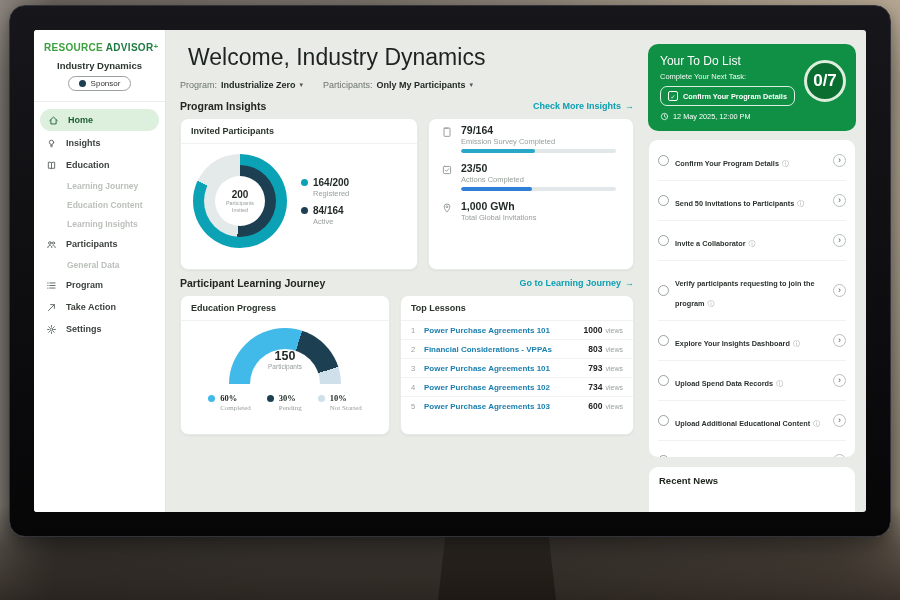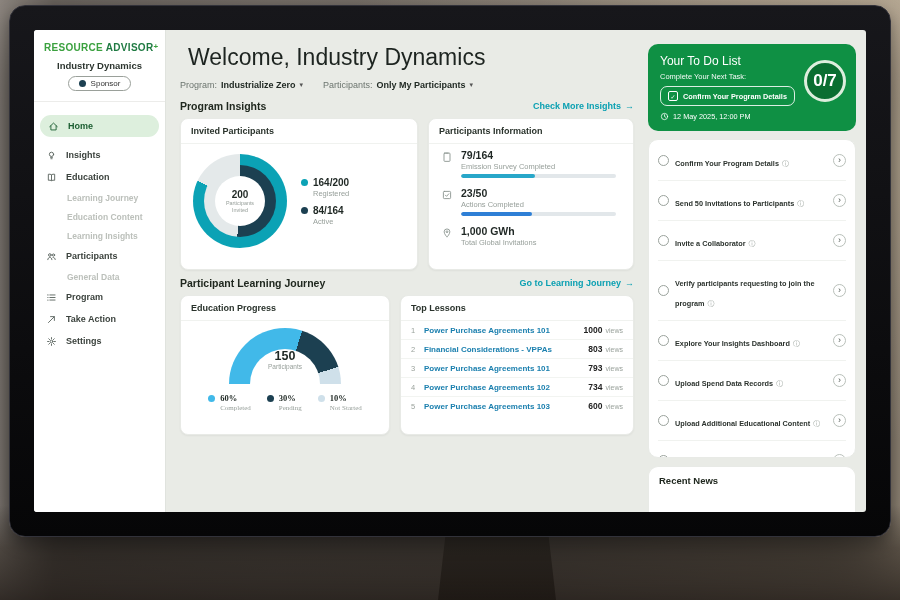--- a/index.html
+++ b/index.html
@@ -32,21 +32,21 @@
   .logo{font-size:10px;font-weight:bold;letter-spacing:.3px;padding:2px 10px 7px;white-space:nowrap;}
   .logo .p1{color:#3ba13f;} .logo .p2{color:#1f7a42;} .logo .plus{color:#3ba13f;font-size:8px;vertical-align:top;}
   .org{font-size:9.5px;font-weight:bold;color:#2c352f;text-align:center;}
   .sponsor{margin:5px auto 8px;display:flex;align-items:center;gap:5px;border:1px solid #9aa09a;
     border-radius:10px;padding:2px 10px;font-size:8px;color:#333;width:fit-content;}
   .sponsor-dot{width:7px;height:7px;border-radius:50%;background:#1c4051;}
   .side-divider{border-top:1px solid #ececea;margin:2px 0 6px;}
   .nav-item{display:flex;align-items:center;gap:8px;padding:5.5px 12px;font-size:9px;font-weight:bold;
     color:#3b423d;}
   .nav-item .nav-ico{width:12px;display:flex;color:#55605a;}
-  .nav-item.active{background:#ddefdd;border-radius:15px;margin:7px 6px;padding:5.5px 8px;color:#1b5e31;}
+  .nav-item.active{background:#ddefdd;border-radius:15px;margin:1px 6px;padding:5.5px 8px;color:#1b5e31;}
   .nav-item.active .nav-ico{color:#1b5e31;}
   .nav-item.sub{padding:4.5px 12px 4.5px 33px;color:#bcc0bb;font-size:8.5px;font-weight:600;}
 
   
   .main{flex:1;min-width:0;padding:8px 14px 0;box-sizing:border-box;}
   .welcome{font-size:23px;font-weight:normal;color:#1d2420;margin:6px 8px 9px;}
   .filters{display:flex;gap:20px;align-items:center;font-size:9px;color:#6c756f;margin-bottom:10px;}
   .filter{display:flex;align-items:center;gap:4px;}
   .filter b{color:#222b25;font-weight:bold;}
   .caret{font-size:7px;color:#555;}
@@ -285,21 +285,20 @@
                     <span class="dot" data-interactable="false" style="background: rgb(28, 64, 81);"></span>
                     <span data-interactable="false">84/164</span>
                   </span>
                   <div class="legend-lab" data-interactable="false">Active</div>
                 </div>
               </div>
             </div>
           </div>
 
           <div class="card card-info" data-interactable="false">
-            <div class="card-head" data-interactable="false">Participants Information</div>
             <div class="stat-row" data-interactable="false">
               <span class="stat-ico" data-interactable="false">
                 <svg width="12" height="12" viewBox="0 0 16 16" fill="none" stroke="currentColor" stroke-width="1.2" stroke-linecap="round">
                     <rect x="4" y="2.8" width="8" height="11" rx="1"></rect>
                     <path d="M6.5 2.8h3"></path>
                   </svg>
               </span>
               <div>
                 <div class="stat-val" data-interactable="false">79/164</div>
                 <div class="stat-lab" data-interactable="false">Emission Survey Completed</div>

